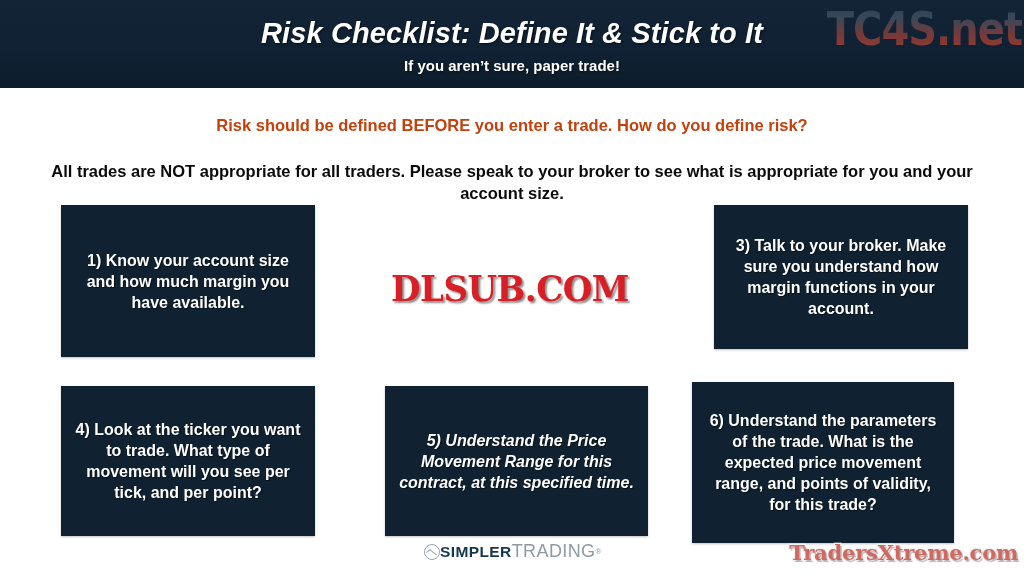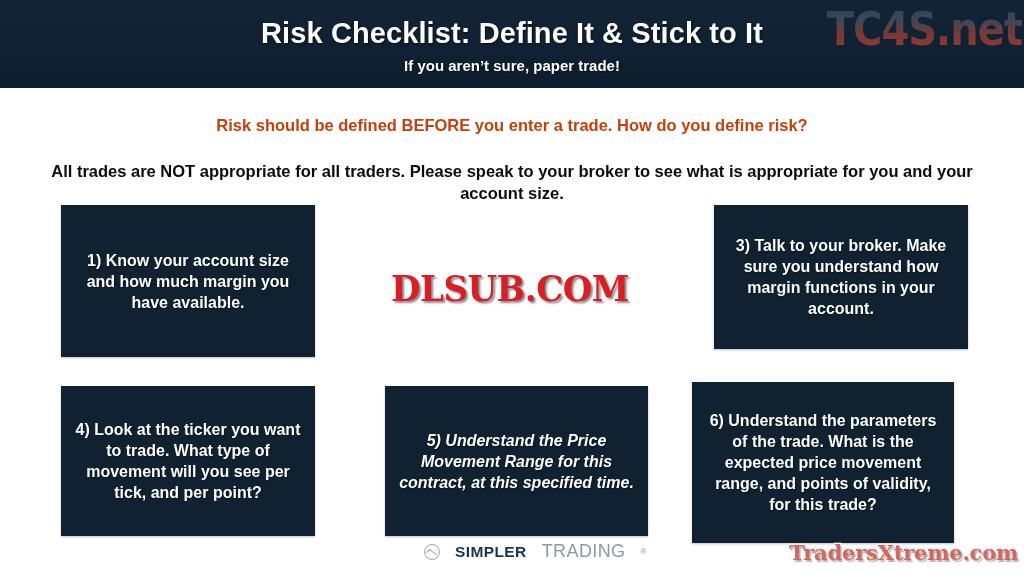--- a/index.html
+++ b/index.html
@@ -29,20 +29,21 @@
     position: absolute;
     left: 0;
     top: 17px;
     width: 1024px;
     text-align: center;
     color: #ffffff;
     font-size: 29px;
     font-weight: bold;
     letter-spacing: 0.1px;
     text-shadow: 1px 1px 2px rgba(0,0,0,0.55);
+    font-style: italic;
   }
   .header-subtitle {
     position: absolute;
     left: 0;
     top: 57px;
     width: 1024px;
     text-align: center;
     color: #ffffff;
     font-size: 15px;
     font-weight: bold;
@@ -146,21 +147,21 @@
     white-space: nowrap;
   }
 
   
   .simpler-logo {
     position: absolute;
     left: 424px;
     top: 541px;
     display: flex;
     align-items: center;
-    gap: 15px;
+    gap: 0;
     white-space: nowrap;
   }
   .simpler-mark {
     width: 14px;
     height: 14px;
     border-radius: 50%;
     border: 1.3px solid #9aa6b0;
     display: inline-block;
     position: relative;
   }

